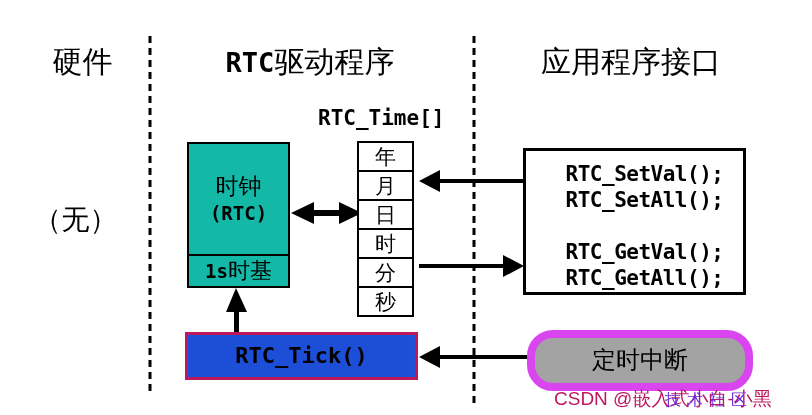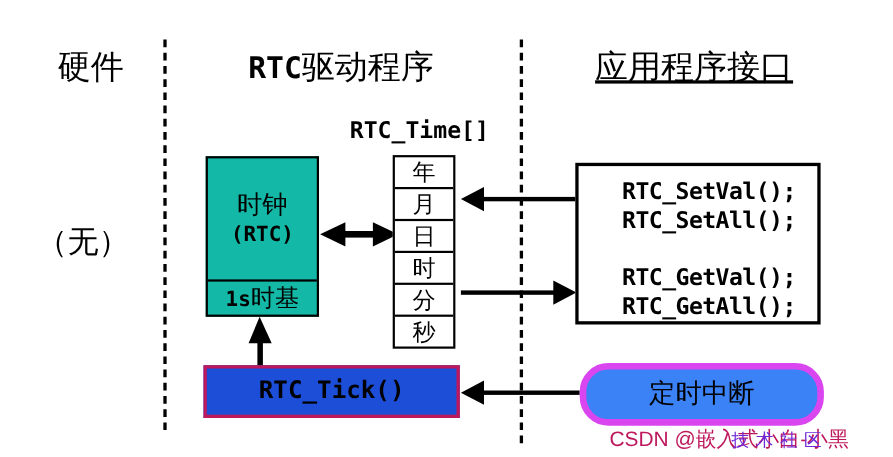--- a/index.html
+++ b/index.html
@@ -20,21 +20,21 @@
   svg.overlay {
     position: absolute; left: 0; top: 0;
     width: 812px; height: 415px;
     pointer-events: none;
   }
   
   .hdr { text-align: center; font-size: 30px; line-height: 32px; white-space: nowrap; }
   .hdr-hw  { left: 25px;  top: 46px; width: 115px; }
   .hdr-drv { left: 205px; top: 46px; width: 210px; }
   .hdr-drv .pfx { font-size: 27px; }
-  .hdr-api { left: 531px; top: 46px; width: 200px; text-decoration: underline; }
+  .hdr-api { left: 531px; top: 46px; width: 200px; }
   
   .none-label { left: 28px; top: 201px; width: 95px; text-align: center; font-size: 28px; }
   
   .clockbox { left: 187px; top: 142px; width: 99px; border: 2px solid #000; background: #14b8a6; }
   .clock-main {
     height: 110px; border-bottom: 2px solid #000;
     display: flex; flex-direction: column; justify-content: center; align-items: center;
   }
   .clock-line1 { font-size: 23px; line-height: 28px; }
   .clock-line2 { font-size: 19px; line-height: 24px; }
@@ -57,22 +57,22 @@
   .apigap { height: 26px; }
   
   .tickbox {
     left: 185px; top: 332px; width: 227px; height: 42px;
     border: 3px solid #be185d; line-height: 42px; text-align: center;
     font-size: 22px; background: #1d4ed8;
   }
   
   .stadium {
     left: 527px; top: 330px; width: 210px; height: 45px;
-    border: 6px solid #d946ef; border-radius: 26px;
-    line-height: 45px; text-align: center; font-size: 24px; background: #3b82f6;
+    border: 8px solid #d946ef; border-radius: 26px;
+    line-height: 45px; text-align: center; font-size: 24px; background: #a3a3a3;
   }
   
   .wm {
     font-family: "Liberation Sans", "DejaVu Sans", sans-serif;
     white-space: nowrap;
   }
   .wm1 { left: 554px; top: 386px; font-size: 19px; color: #be185d; }
   .wm2 { left: 665px; top: 390px; font-size: 16px; color: #6d28d9; letter-spacing: 6px; }
 </style>
 </head>

